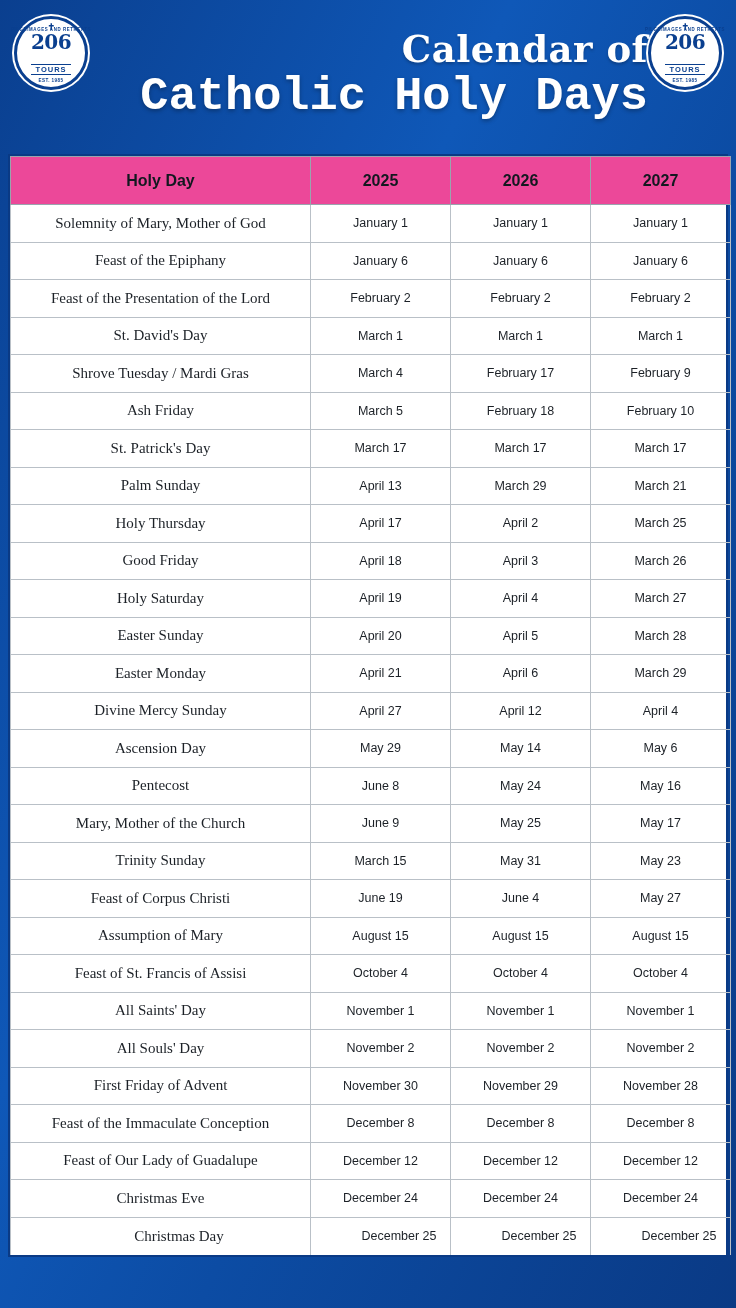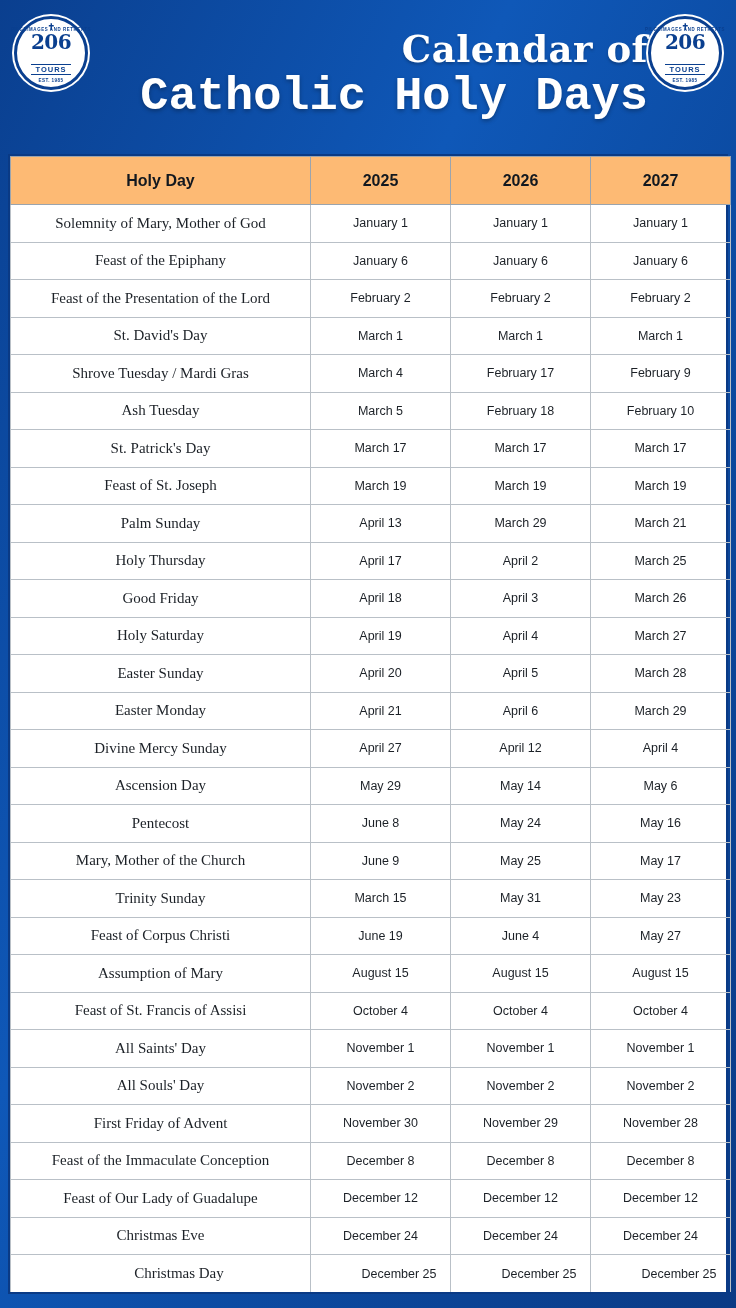--- a/index.html
+++ b/index.html
@@ -123,21 +123,21 @@
   col.c0 { width: 300px; }
   col.c1 { width: 140px; }
   col.c2 { width: 140px; }
   col.c3 { width: 140px; }
   thead th {
     height: 48px;
     font-size: 16px;
     font-weight: bold;
     color: #12181f;
     border: 1px solid #9aa4ae;
-    background: #fdba74;
+    background: #ec4899;
     text-align: center;
     vertical-align: middle;
   }
   tbody td {
     height: 37.5px;
     font-size: 12.5px;
     color: #1c2127;
     border: 1px solid #b9c0c7;
     text-align: center;
     vertical-align: middle;
@@ -222,38 +222,32 @@
             <td>March 1</td>
             <td>March 1</td>
           </tr>
           <tr>
             <td class="name">Shrove Tuesday / Mardi Gras</td>
             <td>March 4</td>
             <td>February 17</td>
             <td>February 9</td>
           </tr>
           <tr>
-            <td class="name">Ash Tuesday</td>
+            <td class="name">Ash Friday</td>
             <td>March 5</td>
             <td>February 18</td>
             <td>February 10</td>
           </tr>
           <tr>
             <td class="name">St. Patrick's Day</td>
             <td>March 17</td>
             <td>March 17</td>
             <td>March 17</td>
           </tr>
           <tr>
-            <td class="name">Feast of St. Joseph</td>
-            <td>March 19</td>
-            <td>March 19</td>
-            <td>March 19</td>
-          </tr>
-          <tr>
             <td class="name">Palm Sunday</td>
             <td>April 13</td>
             <td>March 29</td>
             <td>March 21</td>
           </tr>
           <tr>
             <td class="name">Holy Thursday</td>
             <td>April 17</td>
             <td>April 2</td>
             <td>March 25</td>

